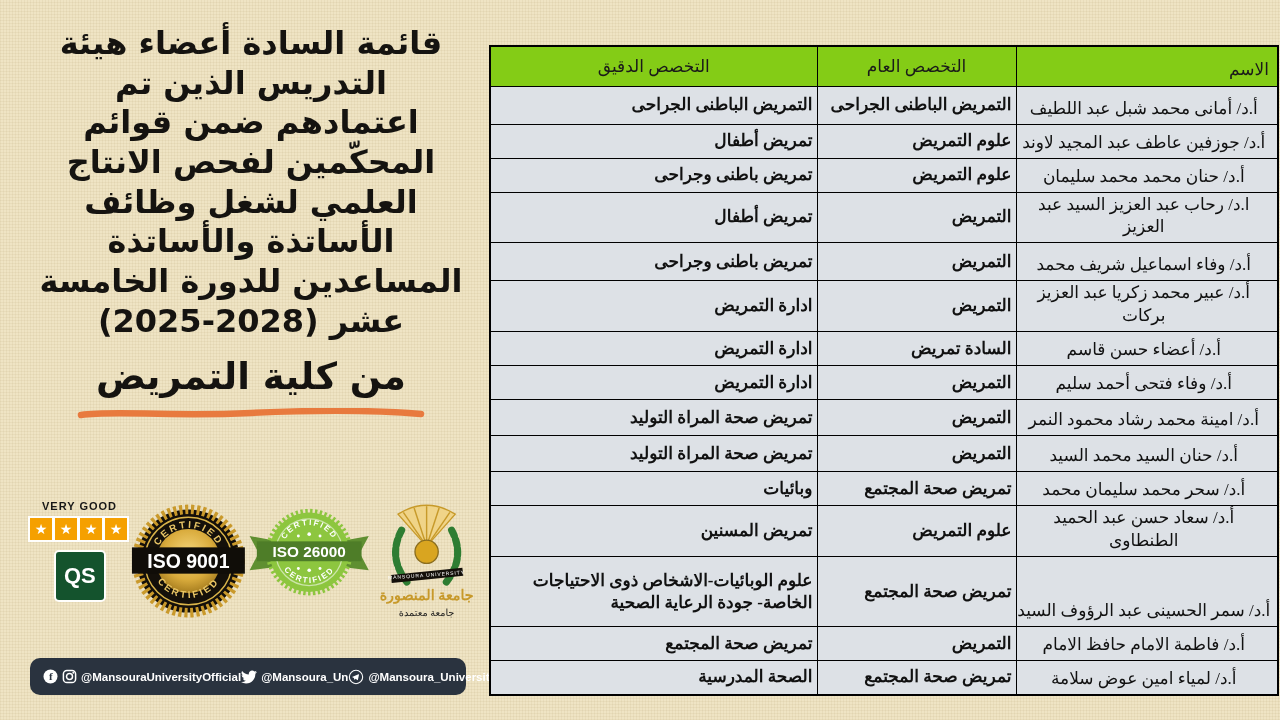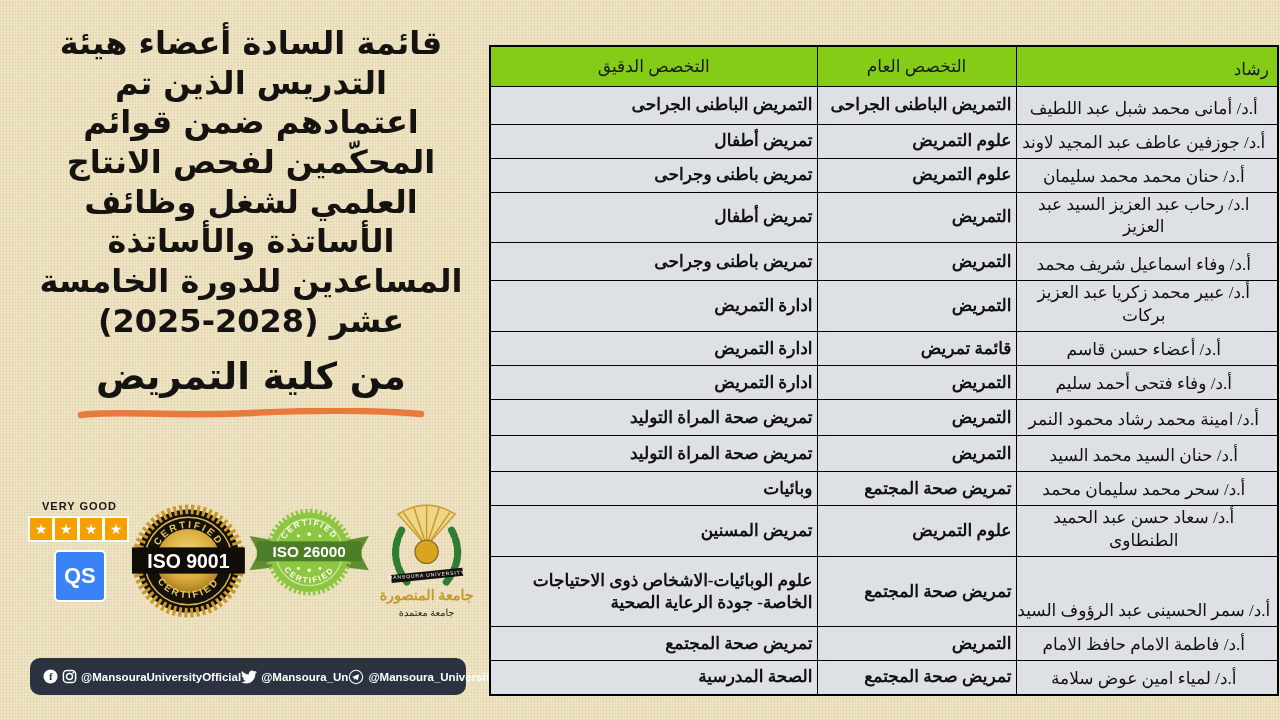--- a/index.html
+++ b/index.html
@@ -30,21 +30,21 @@
 
   
   .badges{ position:absolute; left:30px; top:500px; width:450px; height:152px;
            display:flex; align-items:flex-start; justify-content:space-between; }
   .qs-block{ width:104px; text-align:center; }
   .qs-rating-label{ font-size:11px; font-weight:bold; letter-spacing:1px; color:#161616; text-align:left; padding-left:12px; }
   .qs-stars{ display:flex; gap:3px; margin-top:6px; }
   .qs-star{ width:22px; height:22px; background:#f5a000; color:#fff; font-size:14px;
             display:flex; align-items:center; justify-content:center;
             box-shadow:0 0 0 2px rgba(255,255,255,.95); }
-  .qs-logo{ width:48px; height:48px; background:#3b82f6; margin:12px auto 3px auto;
+  .qs-logo{ width:48px; height:48px; background:#14532d; margin:12px auto 3px auto;
             display:flex; align-items:center; justify-content:center;
             color:#fff; font-size:22px; font-weight:bold;
             box-shadow:0 0 0 2px rgba(255,255,255,.95); border-radius:3px;}
   .badge-svg{ display:block; }
 
   
   .social-bar{
     position:absolute; left:30px; top:658px; width:436px; height:37px;
     background:#2a333f; border-radius:10px;
     display:flex; align-items:center; justify-content:space-between;
@@ -211,21 +211,21 @@
 
 <div class="table-wrap">
   <table class="faculty" dir="rtl">
     <colgroup>
         <col class="c-name">
         <col class="c-general">
         <col class="c-precise">
       </colgroup>
     <thead>
       <tr>
-        <th class="h-name">رشاد</th>
+        <th class="h-name">الاسم</th>
         <th class="h-mid">التخصص العام</th>
         <th class="h-mid">التخصص الدقيق</th>
       </tr>
     </thead>
     <tbody>
         <tr>
           <td class="name">أ.د/ أمانى محمد شبل عبد اللطيف</td>
           <td class="spec">التمريض الباطنى الجراحى</td>
           <td class="spec">التمريض الباطنى الجراحى</td>
         </tr>
@@ -249,21 +249,21 @@
           <td class="spec">التمريض</td>
           <td class="spec">تمريض باطنى وجراحى</td>
         </tr>
         <tr>
           <td class="name">أ.د/ عبير محمد زكريا عبد العزيز بركات</td>
           <td class="spec">التمريض</td>
           <td class="spec">ادارة التمريض</td>
         </tr>
         <tr>
           <td class="name">أ.د/ أعضاء حسن قاسم</td>
-          <td class="spec">قائمة تمريض</td>
+          <td class="spec">السادة تمريض</td>
           <td class="spec">ادارة التمريض</td>
         </tr>
         <tr>
           <td class="name">أ.د/ وفاء فتحى أحمد سليم</td>
           <td class="spec">التمريض</td>
           <td class="spec">ادارة التمريض</td>
         </tr>
         <tr>
           <td class="name">أ.د/ امينة محمد رشاد محمود النمر</td>
           <td class="spec">التمريض</td>

